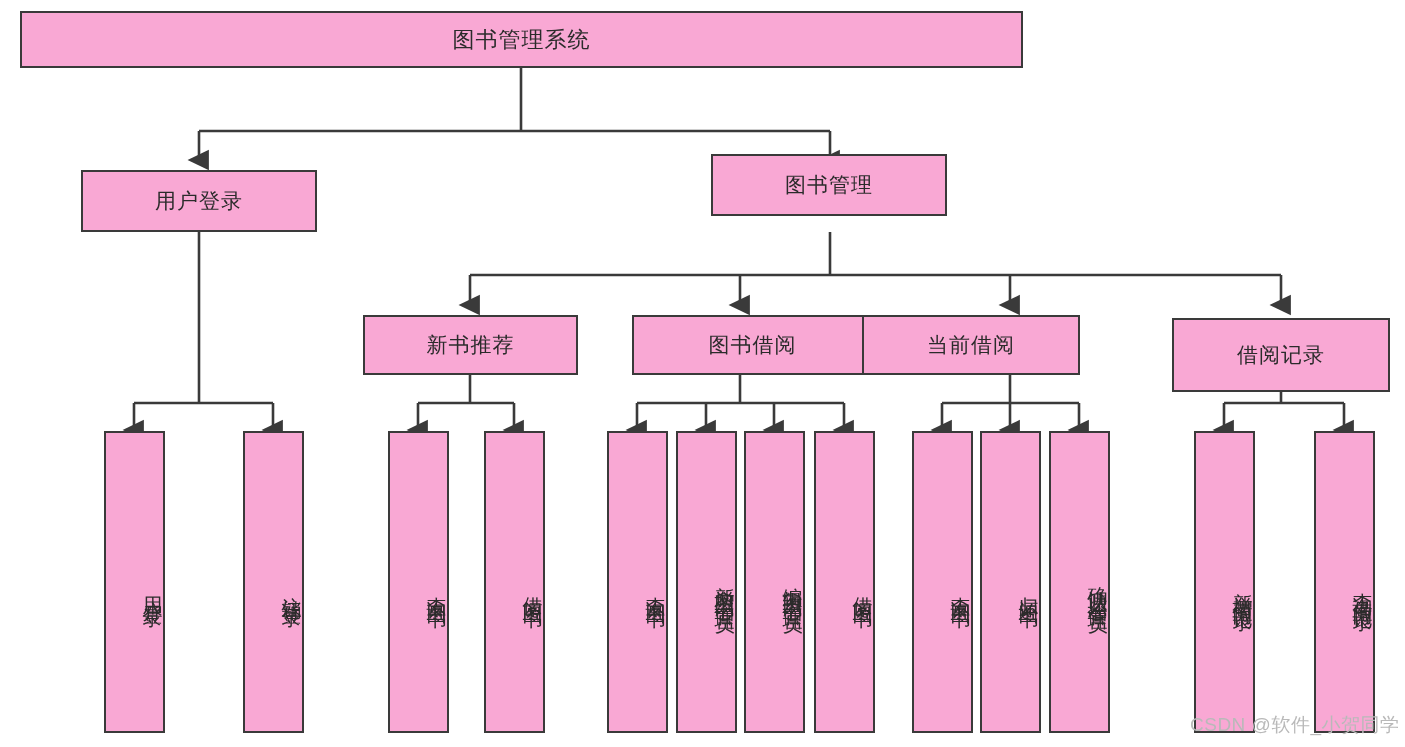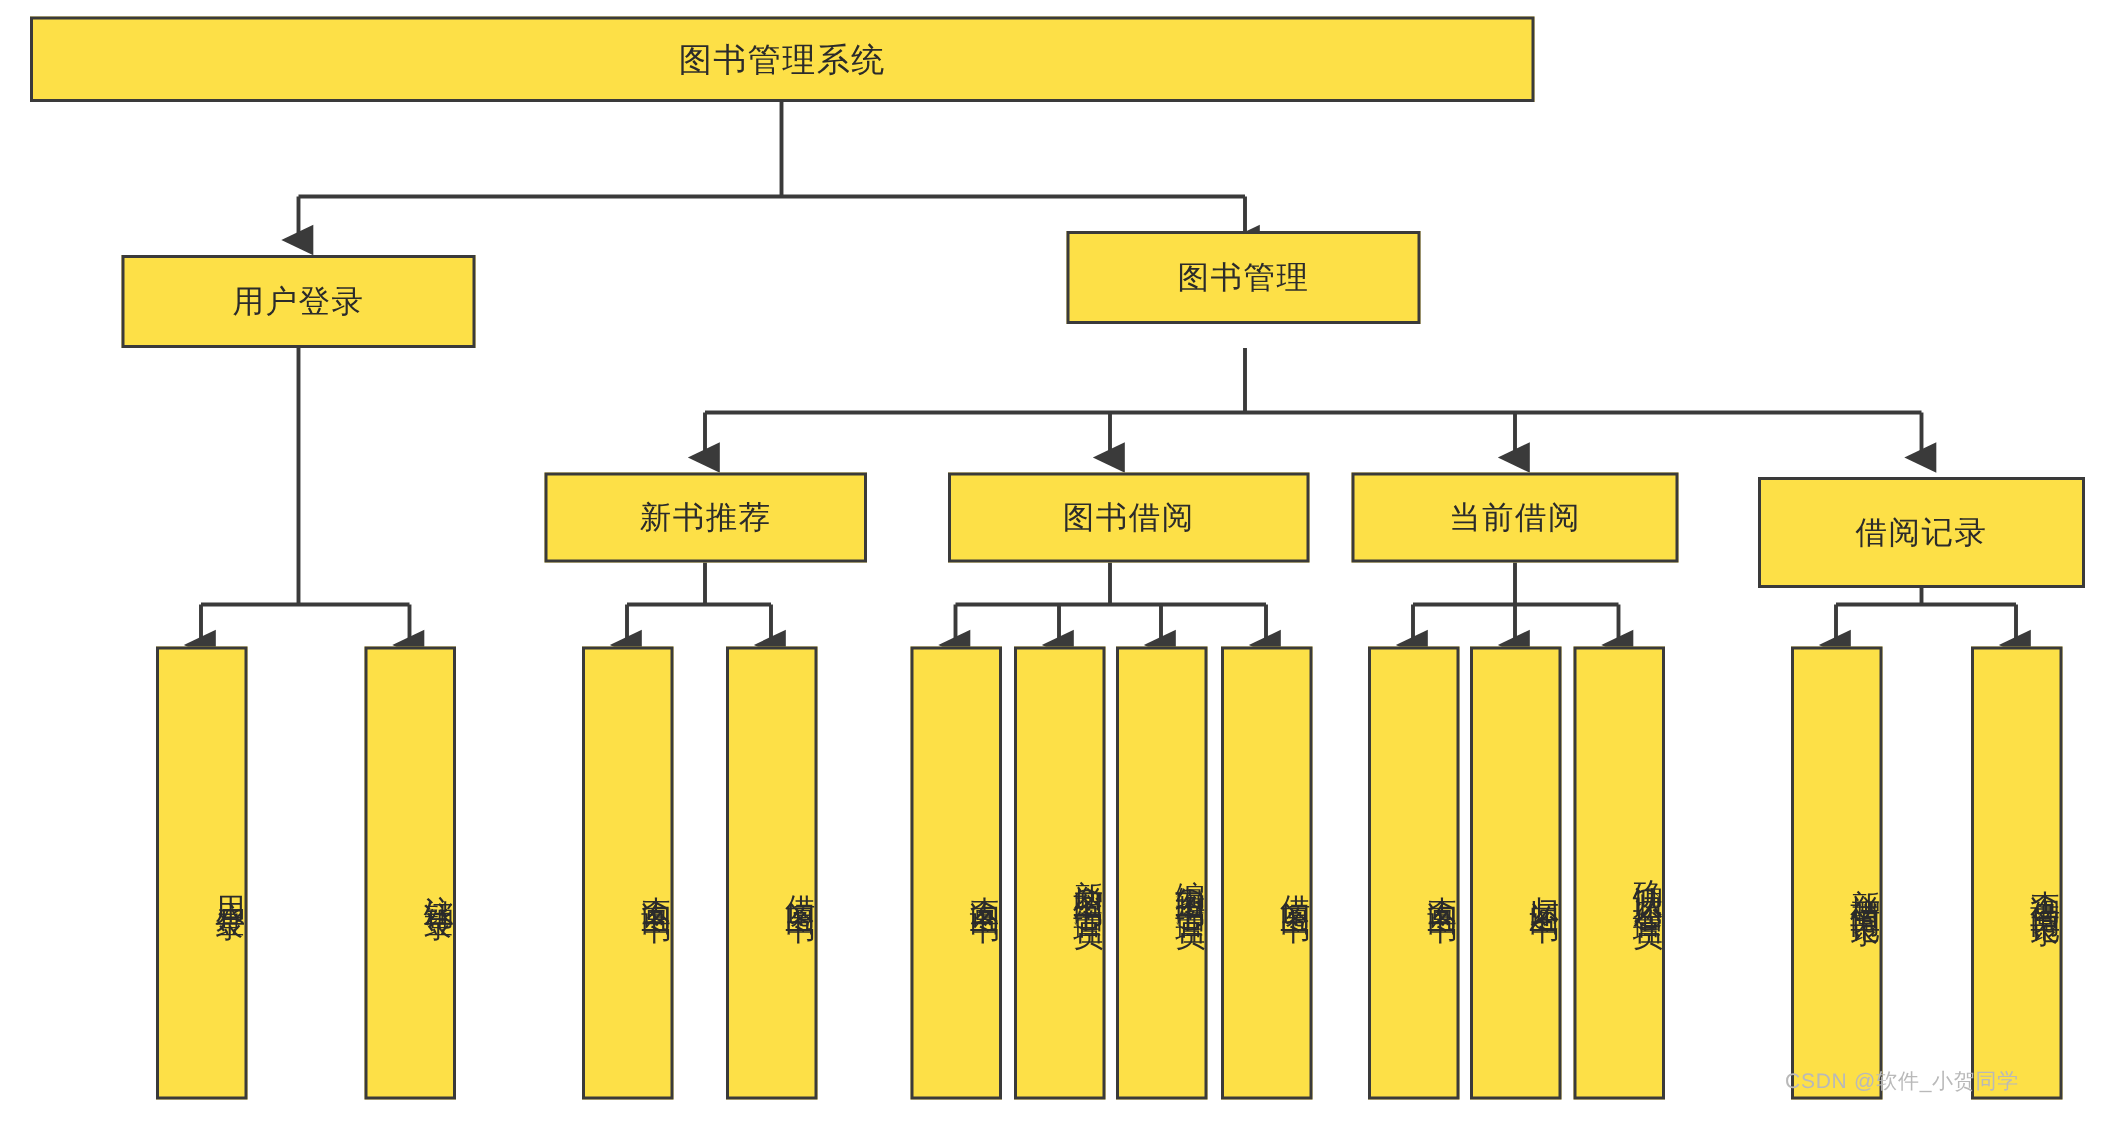--- a/index.html
+++ b/index.html
@@ -21,21 +21,21 @@
     position: absolute;
     left: 0;
     top: 0;
     width: 1405px;
     height: 747px;
     pointer-events: none;
   }
   .node {
     position: absolute;
     box-sizing: border-box;
-    background: #fde047;
+    background: #f9a8d4;
     border: 2.5px solid #3a3a3a;
     display: flex;
     align-items: center;
     justify-content: center;
     color: #2b2b2b;
     letter-spacing: 1px;
     z-index: 2;
   }
   .node.horiz {
     font-size: 21px;
@@ -58,21 +58,21 @@
     white-space: nowrap;
   }
   .node.leaf .label {
     writing-mode: vertical-rl;
     text-orientation: upright;
   }
   .watermark {
     position: absolute;
     left: 1190px;
     top: 712px;
-    font-size: 14px;
+    font-size: 19px;
     color: #b9b9b9;
     white-space: nowrap;
     z-index: 5;
     letter-spacing: 0.5px;
   }
 </style>
 </head>
 <body>
 
 <div id="canvas">
@@ -137,21 +137,21 @@
   <div class="node horiz" style="left:711px; top:154px; width:236px; height:62px;">
     <span class="label">图书管理</span>
   </div>
 
   <div class="node horiz" style="left:363px; top:315px; width:215px; height:60px;">
     <span class="label">新书推荐</span>
   </div>
   <div class="node horiz" style="left:632px; top:315px; width:241px; height:60px;">
     <span class="label">图书借阅</span>
   </div>
-  <div class="node horiz" style="left:901px; top:315px; width:218px; height:60px;">
+  <div class="node horiz" style="left:862px; top:315px; width:218px; height:60px;">
     <span class="label">当前借阅</span>
   </div>
   <div class="node horiz" style="left:1172px; top:318px; width:218px; height:74px;">
     <span class="label">借阅记录</span>
   </div>
 
   <div class="node leaf" style="left:104px; top:431px; width:61px; height:302px;">
     <span class="label">用户登录</span>
   </div>
   <div class="node leaf" style="left:243px; top:431px; width:61px; height:302px;">

